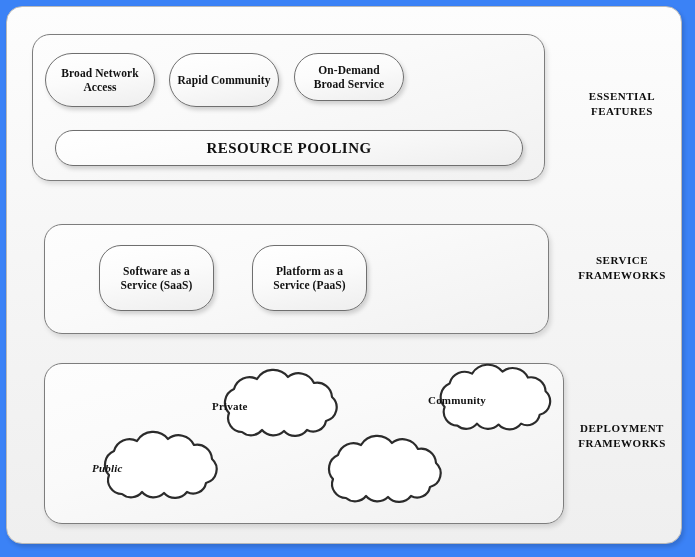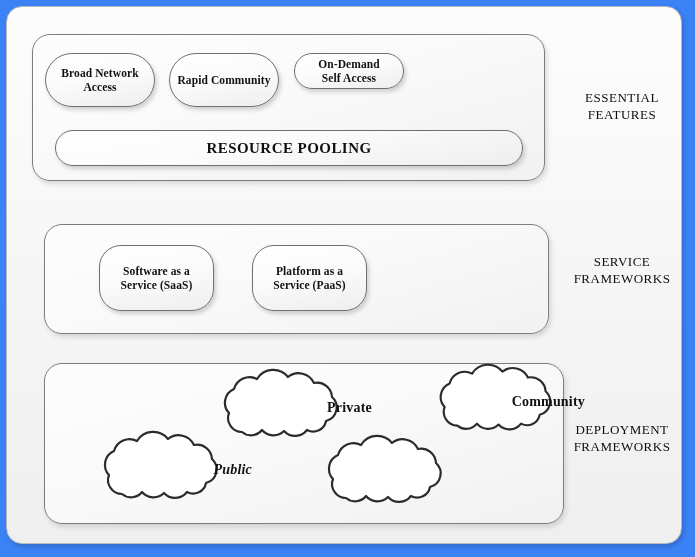--- a/index.html
+++ b/index.html
@@ -62,21 +62,21 @@
     color: #111111;
     line-height: 1.22;
     letter-spacing: 0.1px;
     padding: 0 6px;
   }
   .pill.rounded-rect { border-radius: 22px; }
 
   
   #pill-broad-network    { left: 45px;  top: 53px;  width: 110px; height: 54px; }
   #pill-rapid-elasticity { left: 169px; top: 53px;  width: 110px; height: 54px; }
-  #pill-on-demand        { left: 294px; top: 53px;  width: 110px; height: 36px; }
+  #pill-on-demand        { left: 294px; top: 53px;  width: 110px; height: 48px; }
   #pill-measured-service { left: 418px; top: 53px;  width: 100px; height: 54px; }
 
   
   #pill-resource-pooling {
     left: 55px; top: 130px; width: 468px; height: 36px;
     border-radius: 20px;
     font-size: 15px;
     letter-spacing: 0.45px;
   }
 
@@ -85,43 +85,43 @@
   #pill-paas { left: 252px; top: 245px; width: 115px; height: 66px; }
   #pill-iaas { left: 403px; top: 245px; width: 115px; height: 66px; }
 
   
   .cloud {
     position: absolute;
   }
   .cloud svg { display: block; overflow: visible; }
   .cloud-label {
     position: absolute;
-    left: 12px;
+    left: 0;
     width: 100%;
-    text-align: right;
+    text-align: left;
     font-weight: bold;
-    font-size: 14px;
+    font-size: 11px;
     color: #111111;
     letter-spacing: 0.2px;
   }
   #cloud-private   { left: 212px; top: 372px; width: 148px; height: 78px; }
   #cloud-private   .cloud-label { top: 28px; }
   #cloud-community { left: 428px; top: 366px; width: 145px; height: 78px; }
   #cloud-community .cloud-label { top: 28px; }
   #cloud-public    { left: 92px;  top: 434px; width: 148px; height: 78px; font-style: italic; }
   #cloud-public    .cloud-label { top: 28px; }
   #cloud-hybrid    { left: 316px; top: 438px; width: 148px; height: 78px; }
   #cloud-hybrid    .cloud-label { top: 28px; }
 
   
   .side-label {
     position: absolute;
     text-align: center;
-    font-weight: normal;
-    font-size: 13px;
+    font-weight: bold;
+    font-size: 11px;
     color: #0d0d0d;
     line-height: 1.32;
     letter-spacing: 0.5px;
     width: 128px;
   }
   #label-essential { left: 558px; top: 89px; }
   #label-service   { left: 558px; top: 253px; }
   #label-deploy    { left: 552px; top: 421px; width: 140px; }
 </style>
 </head>
@@ -142,21 +142,21 @@
 
   <div class="pill" id="pill-rapid-elasticity">
     <span>
       <span>Rapid Community</span>
     </span>
   </div>
 
   <div class="pill" id="pill-on-demand">
     <span>
       <span>On-Demand</span><br>
-      <span>Self Access</span>
+      <span>Broad Service</span>
     </span>
   </div>
 
 
   <div class="pill" id="pill-resource-pooling">
     <span>RESOURCE POOLING</span>
   </div>
 
   <div class="side-label" id="label-essential">
     <span>ESSENTIAL</span><br>

